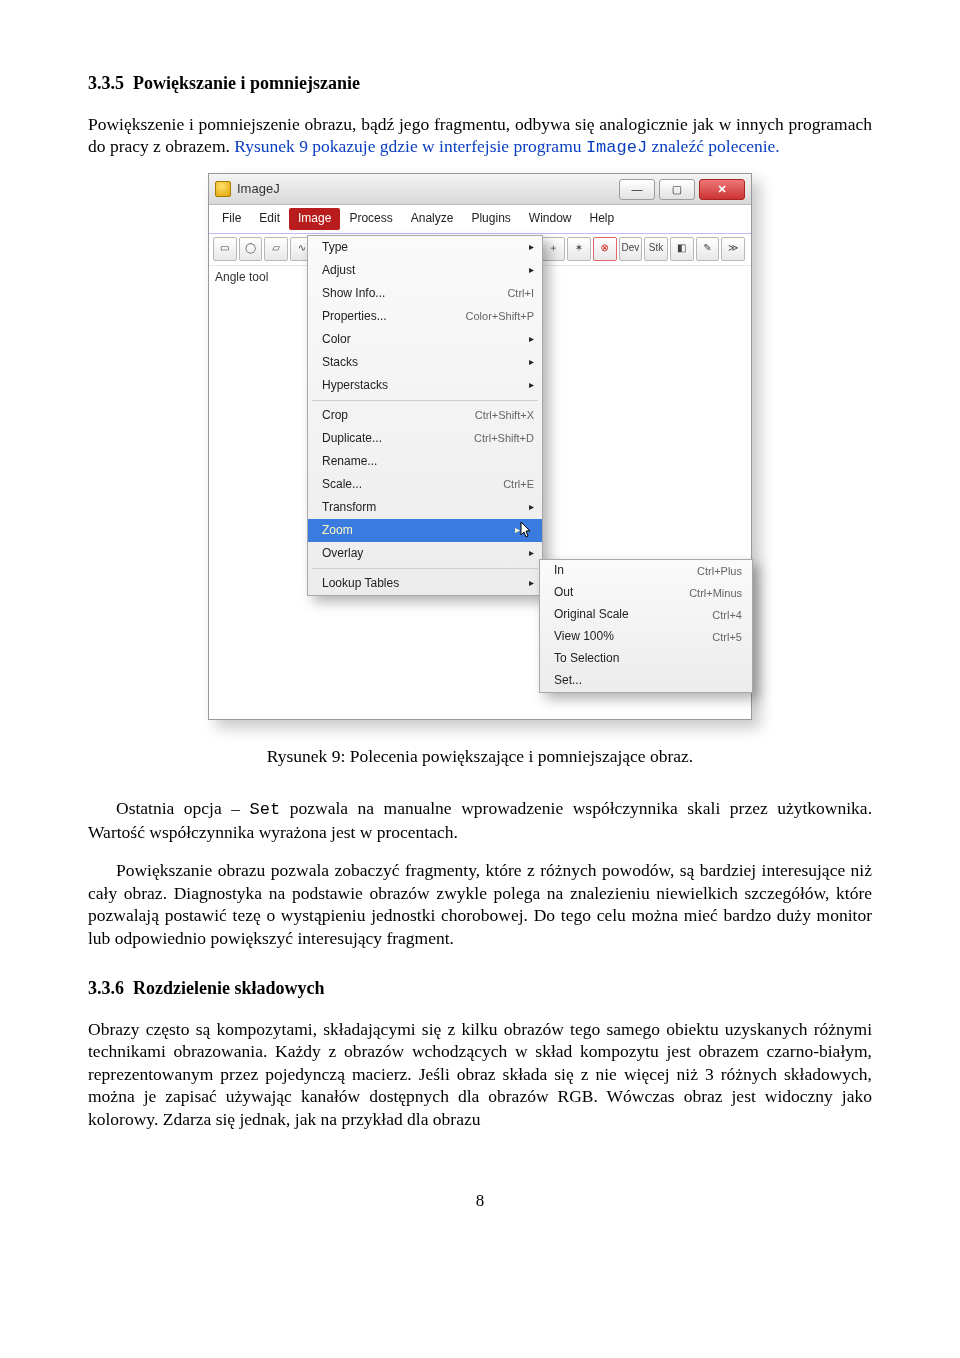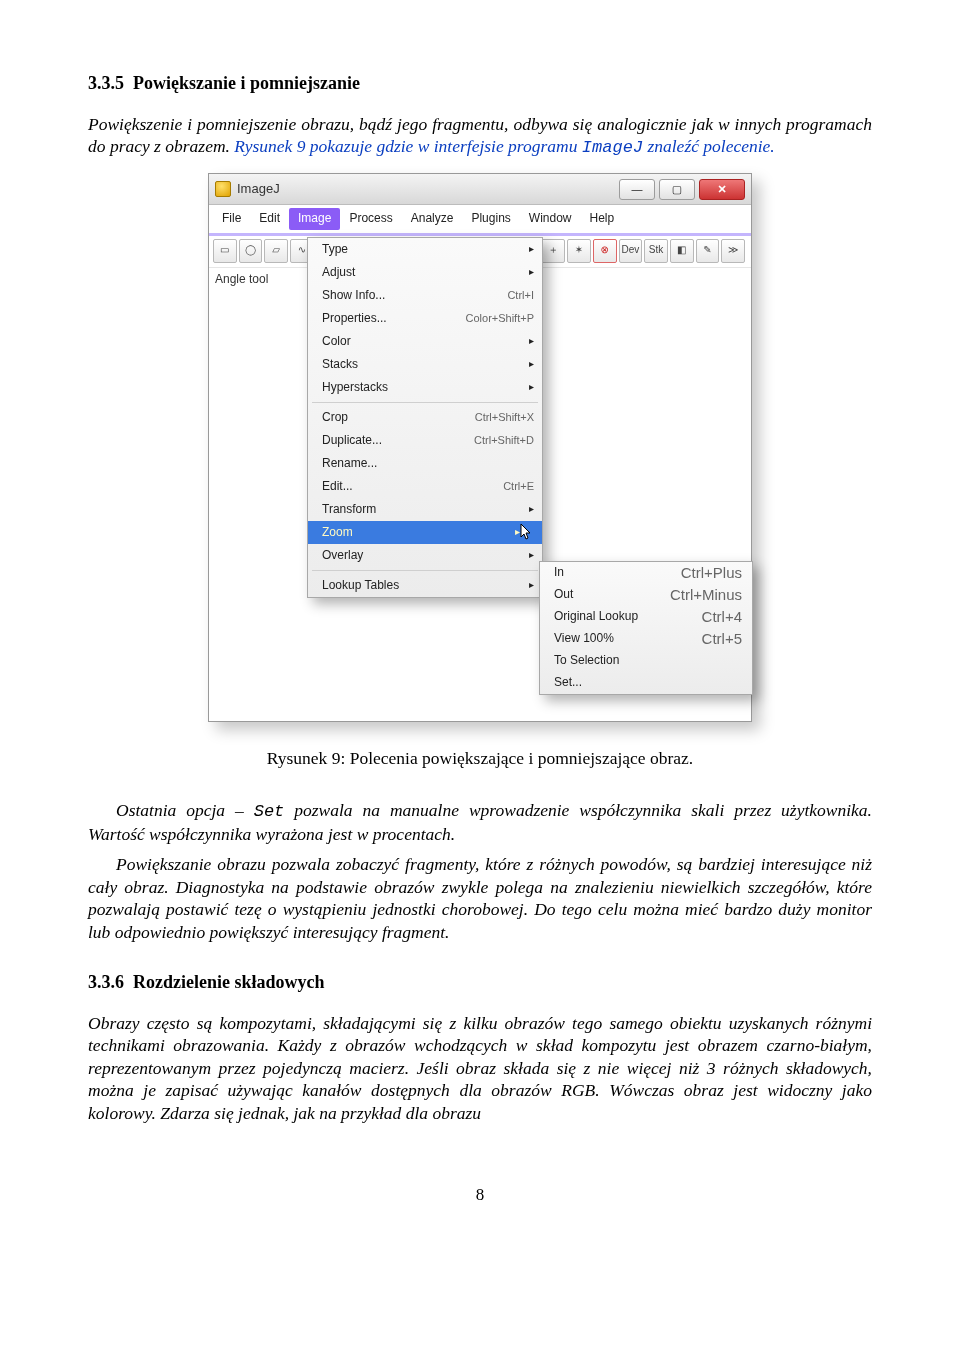--- a/index.html
+++ b/index.html
@@ -12,23 +12,22 @@
     width: 960px;
     box-sizing: border-box;
     line-height: 1.28;
   }
   h3.section {
     font-size: 18px;
     font-weight: bold;
     margin: 0 0 18px 0;
   }
   p.body {
-    margin: 8px 0 0 0;
+    margin: 16px 0 0 0;
     text-align: justify;
-    font-style: italic;
   }
   .mono { font-family: 'Courier New', monospace; font-size: 17px; }
   .blue { color: #0a3ec0; }
   .figwrap { text-align: center; margin-top: 14px; margin-bottom: 22px; }
   .figcap { text-align: center; margin-top: 25px; font-size: 17.5px; }
   .indent { text-indent: 28px; }
   .pagenum { text-align: center; margin-top: 60px; font-size: 17px; }
 
   
   .ij-window {
@@ -56,25 +55,25 @@
     border-radius: 2px;
     border: 1px solid #a67b00;
     margin-right: 6px;
   }
   .ij-titlebar .title { flex: 1; color: #333; font-size: 13px; }
   .win-btn { width: 34px; height: 19px; border: 1px solid #9c9c9c; margin-left: 4px; border-radius: 3px; display:flex;align-items:center;justify-content:center; background:linear-gradient(#fff,#e2e2e2); font-size:11px;}
   .win-btn.close { background: linear-gradient(#e77, #c33); border-color:#a22; color:#fff; font-weight:bold; width:44px;}
   .ij-menubar {
     display: flex;
     padding: 3px 4px;
-    border-bottom: 3px solid #c4b5fd;
+    border-bottom: 1px solid #c4b5fd;
     font-size: 12px;
   }
   .ij-menubar .mi { padding: 3px 9px; border-radius:2px; }
-  .ij-menubar .mi.sel { background:#8b5cf6; color:#fff;text-align:right; }
+  .ij-menubar .mi.sel { background:#b91c1c; color:#fff;text-align:right; }
   .ij-toolbar {
     display:flex; align-items:center;
     padding: 3px 4px 4px 4px;
     border-bottom: 1px solid #e6e6e6;
   }
   .tb { width:22px; height:22px; border:1px solid #b8b8b8; background:linear-gradient(#fff,#e8e8e8); margin-right:2px; border-radius:2px; display:flex;align-items:center;justify-content:center; font-size:10px; color:#444;}
   .tb.red{color:#c22;border-color:#d66;}
   .tb.last{margin-left:auto;}
   .ij-status { padding: 4px 6px; font-size:12px; color:#333;}
   .ij-body { position: relative; height: 430px; background:#fff; }
@@ -95,21 +94,21 @@
 
   .submenu {
     position:absolute; left:330px; top:270px; width:212px;
     background:linear-gradient(#fafafa,#ececec);
     border:1px solid #a8a8a8;
     box-shadow: 6px 6px 12px rgba(0,0,0,.3);
     font-size:12px;
   }
   .submenu .row { display:flex; align-items:center; height:22px; padding:0 10px 0 14px;}
   .submenu .lbl { flex:1;}
-  .submenu .sc { color:#666; font-size:15px;}
+  .submenu .sc { color:#666; font-size:11px;}
   svg.cursor-svg { vertical-align:middle;}
 </style>
 </head>
 <body>
 
 <h3 class="section">
   <span>3.3.5</span>&nbsp;&nbsp;<span>Powiększanie i pomniejszanie</span>
 </h3>
 
 <p class="body">
@@ -191,21 +190,21 @@
             <span class="sc">Ctrl+Shift+X</span>
           </div>
           <div class="row">
             <span class="lbl">Duplicate...</span>
             <span class="sc">Ctrl+Shift+D</span>
           </div>
           <div class="row">
             <span class="lbl">Rename...</span>
           </div>
           <div class="row">
-            <span class="lbl">Edit...</span>
+            <span class="lbl">Scale...</span>
             <span class="sc">Ctrl+E</span>
           </div>
           <div class="row">
             <span class="lbl">Transform</span>
             <span class="arrow">▸</span>
           </div>
           <div class="row sel">
             <span class="lbl">Zoom</span>
             <span class="arrow">▸</span>
             <span><svg class="cursor-svg" width="14" height="18" viewBox="0 0 14 18">
@@ -225,21 +224,21 @@
       <div class="submenu" id="zoom-submenu">
           <div class="row">
             <span class="lbl">In</span>
             <span class="sc">Ctrl+Plus</span>
           </div>
           <div class="row">
             <span class="lbl">Out</span>
             <span class="sc">Ctrl+Minus</span>
           </div>
           <div class="row">
-            <span class="lbl">Original Lookup</span>
+            <span class="lbl">Original Scale</span>
             <span class="sc">Ctrl+4</span>
           </div>
           <div class="row">
             <span class="lbl">View 100%</span>
             <span class="sc">Ctrl+5</span>
           </div>
           <div class="row">
             <span class="lbl">To Selection</span>
           </div>
           <div class="row">

